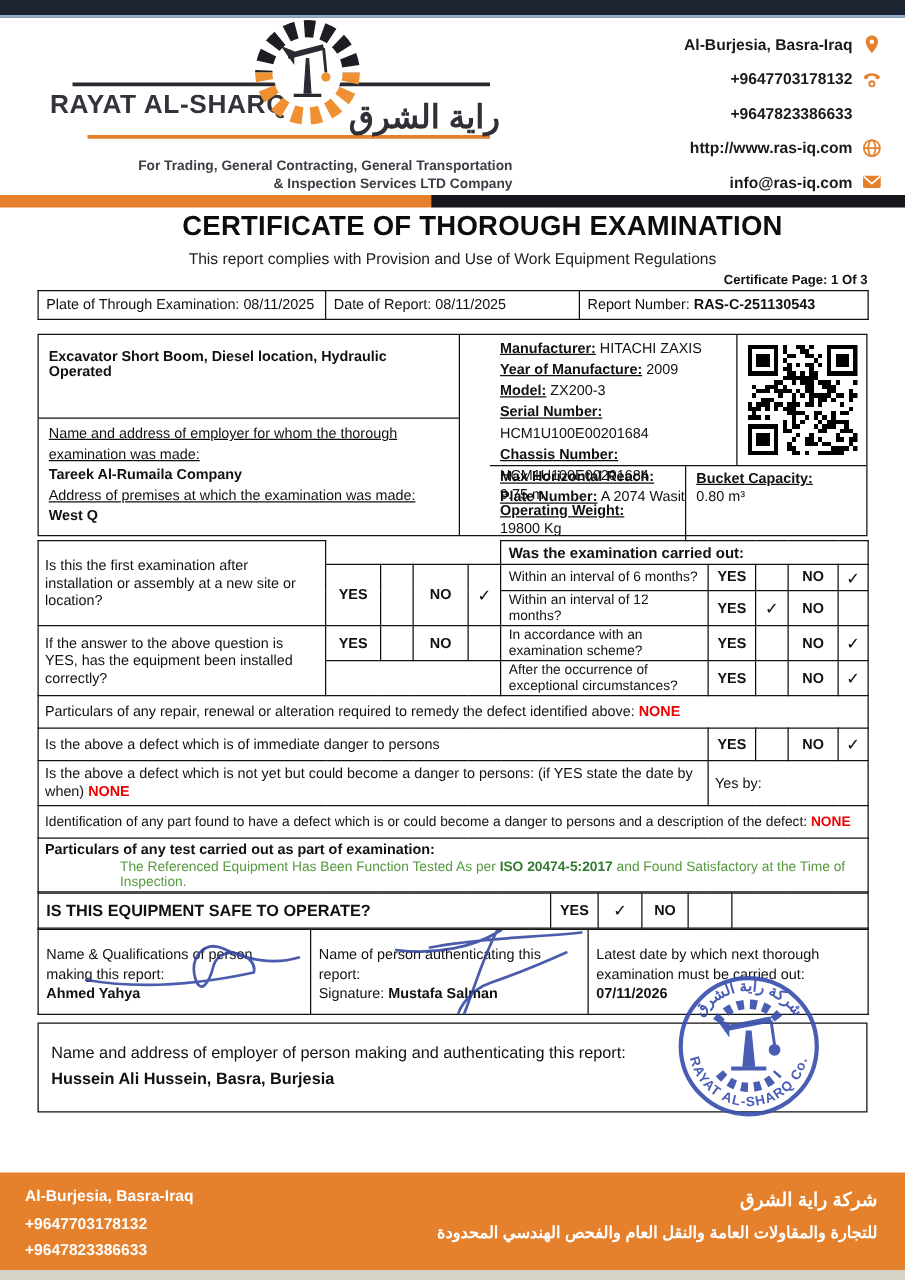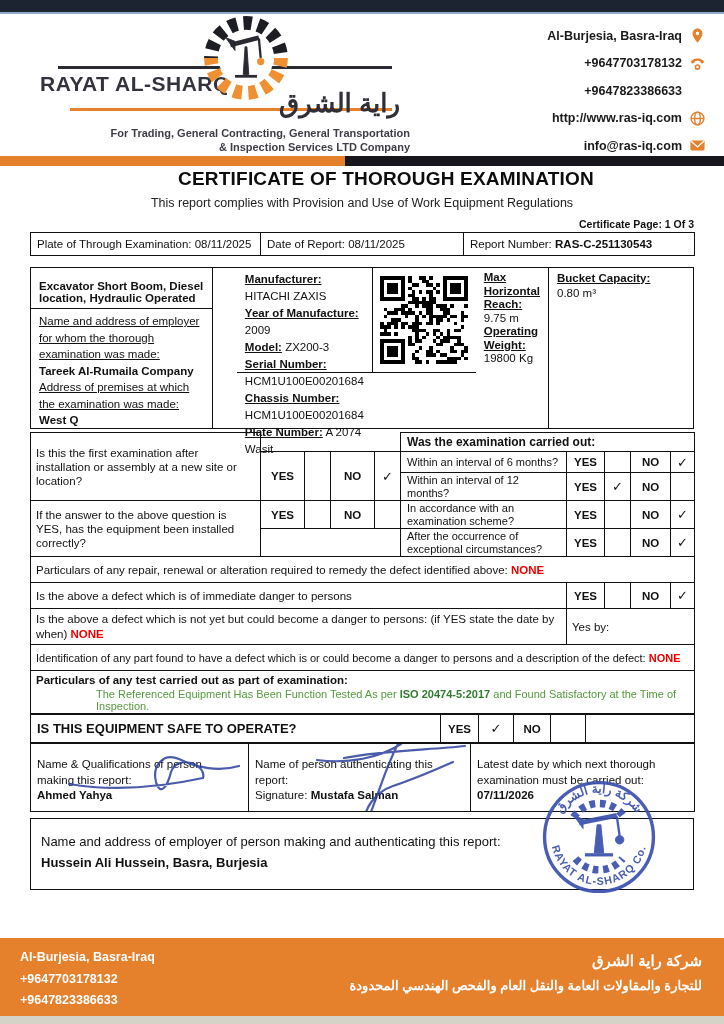--- a/index.html
+++ b/index.html
@@ -8,49 +8,49 @@
   
   .topbar{position:absolute;top:0;left:0;width:724px;height:12px;background:#1b2430;border-bottom:2px solid #8fabc9;}
   
   .header{position:absolute;top:14px;left:0;width:724px;height:142px;}
   .logo{position:absolute;left:40px;top:8px;width:370px;height:135px;}
   .logo-topline{position:absolute;left:18px;top:44px;width:334px;height:3px;background:#2a2a33;}
   .logo-botline{position:absolute;left:30px;top:86px;width:322px;height:3px;background:#e5802c;}
   .logo-row{position:absolute;left:0;top:50px;width:370px;display:flex;align-items:center;}
   .logo-en{font-size:21px;font-weight:bold;letter-spacing:.5px;color:#33333d;white-space:nowrap;}
   .logo-gear{position:absolute;left:160px;top:-12px;width:92px;height:105px;z-index:2;}
-  .logo-ar{position:absolute;right:10px;top:16px;font-size:26px;font-weight:bold;color:#2f2f38;white-space:nowrap;}
+  .logo-ar{position:absolute;right:10px;top:6px;font-size:26px;font-weight:bold;color:#2f2f38;white-space:nowrap;}
   .tagline{position:absolute;left:0;top:104px;width:370px;text-align:right;font-size:11px;font-weight:bold;color:#3d3d46;line-height:14px;}
   .contacts{position:absolute;right:18px;top:8px;width:250px;}
   .contact-row{display:flex;justify-content:flex-end;align-items:center;height:27.5px;font-size:12.5px;font-weight:bold;color:#1a1a1a;}
   .contact-icon{width:17px;height:17px;margin-left:7px;flex:0 0 17px;}
   .contact-icon.empty{visibility:hidden;}
   
   .divider{position:absolute;top:156px;left:0;width:724px;height:10px;display:flex;}
   .divider .org{width:345px;background:#e5802c;}
   .divider .blk{flex:1;background:#16161c;}
   
   .title-block{position:absolute;top:168px;left:0;width:724px;text-align:center;}
-  .title-main{font-size:19px;font-weight:bold;color:#0d0d0d;letter-spacing:.2px;padding-left:48px;}
+  .title-main{font-size:22px;font-weight:bold;color:#0d0d0d;letter-spacing:.2px;padding-left:48px;}
   .title-sub{font-size:12.5px;color:#222;margin-top:6px;}
   .cert-page{position:absolute;top:50px;right:30px;font-size:10.5px;font-weight:bold;color:#111;}
   
   .content{position:absolute;left:30px;top:232px;width:664px;}
   table{border-collapse:collapse;table-layout:fixed;width:664px;}
   td{border:1.5px solid #111;font-size:11.5px;padding:2px 6px;vertical-align:middle;overflow:hidden;}
   .dates-table td{height:18px;}
   .b{font-weight:bold;}
   .u{text-decoration:underline;}
   .red{color:#f00000;font-weight:bold;}
   
   .equip{display:flex;border:1.6px solid #111;margin-top:11px;height:160px;}
   .eq-left{width:336px;border-right:1.6px solid #111;display:flex;flex-direction:column;}
   .eq-desc{height:58px;border-bottom:1.6px solid #111;padding:4px 8px;font-size:11.5px;}
   .eq-emp{flex:1;padding:4px 8px;font-size:11.5px;line-height:16.5px;}
-  .eq-right{flex:1;display:flex;flex-direction:row;margin-left:24px;}
+  .eq-right{flex:1;display:flex;flex-direction:column;margin-left:24px;}
   .eq-top{display:flex;height:104px;border-bottom:1.6px solid #111;}
   .eq-manu{flex:1;padding:3px 8px;font-size:11.5px;line-height:17px;}
   .eq-qr{width:103px;border-left:1.6px solid #111;display:flex;align-items:center;justify-content:center;}
   .eq-bottom{display:flex;flex:1;}
   .eq-reach{flex:1;padding:3px 8px;font-size:11.5px;line-height:13.5px;}
   .eq-bucket{width:128px;border-left:1.6px solid #111;padding:3px 8px;font-size:11.5px;line-height:15px;}
   
   .exam-table{margin-top:3px;}
   .exam-table td{padding:1px 5px;}
   td.qcell{font-size:11.5px;line-height:14px;}

